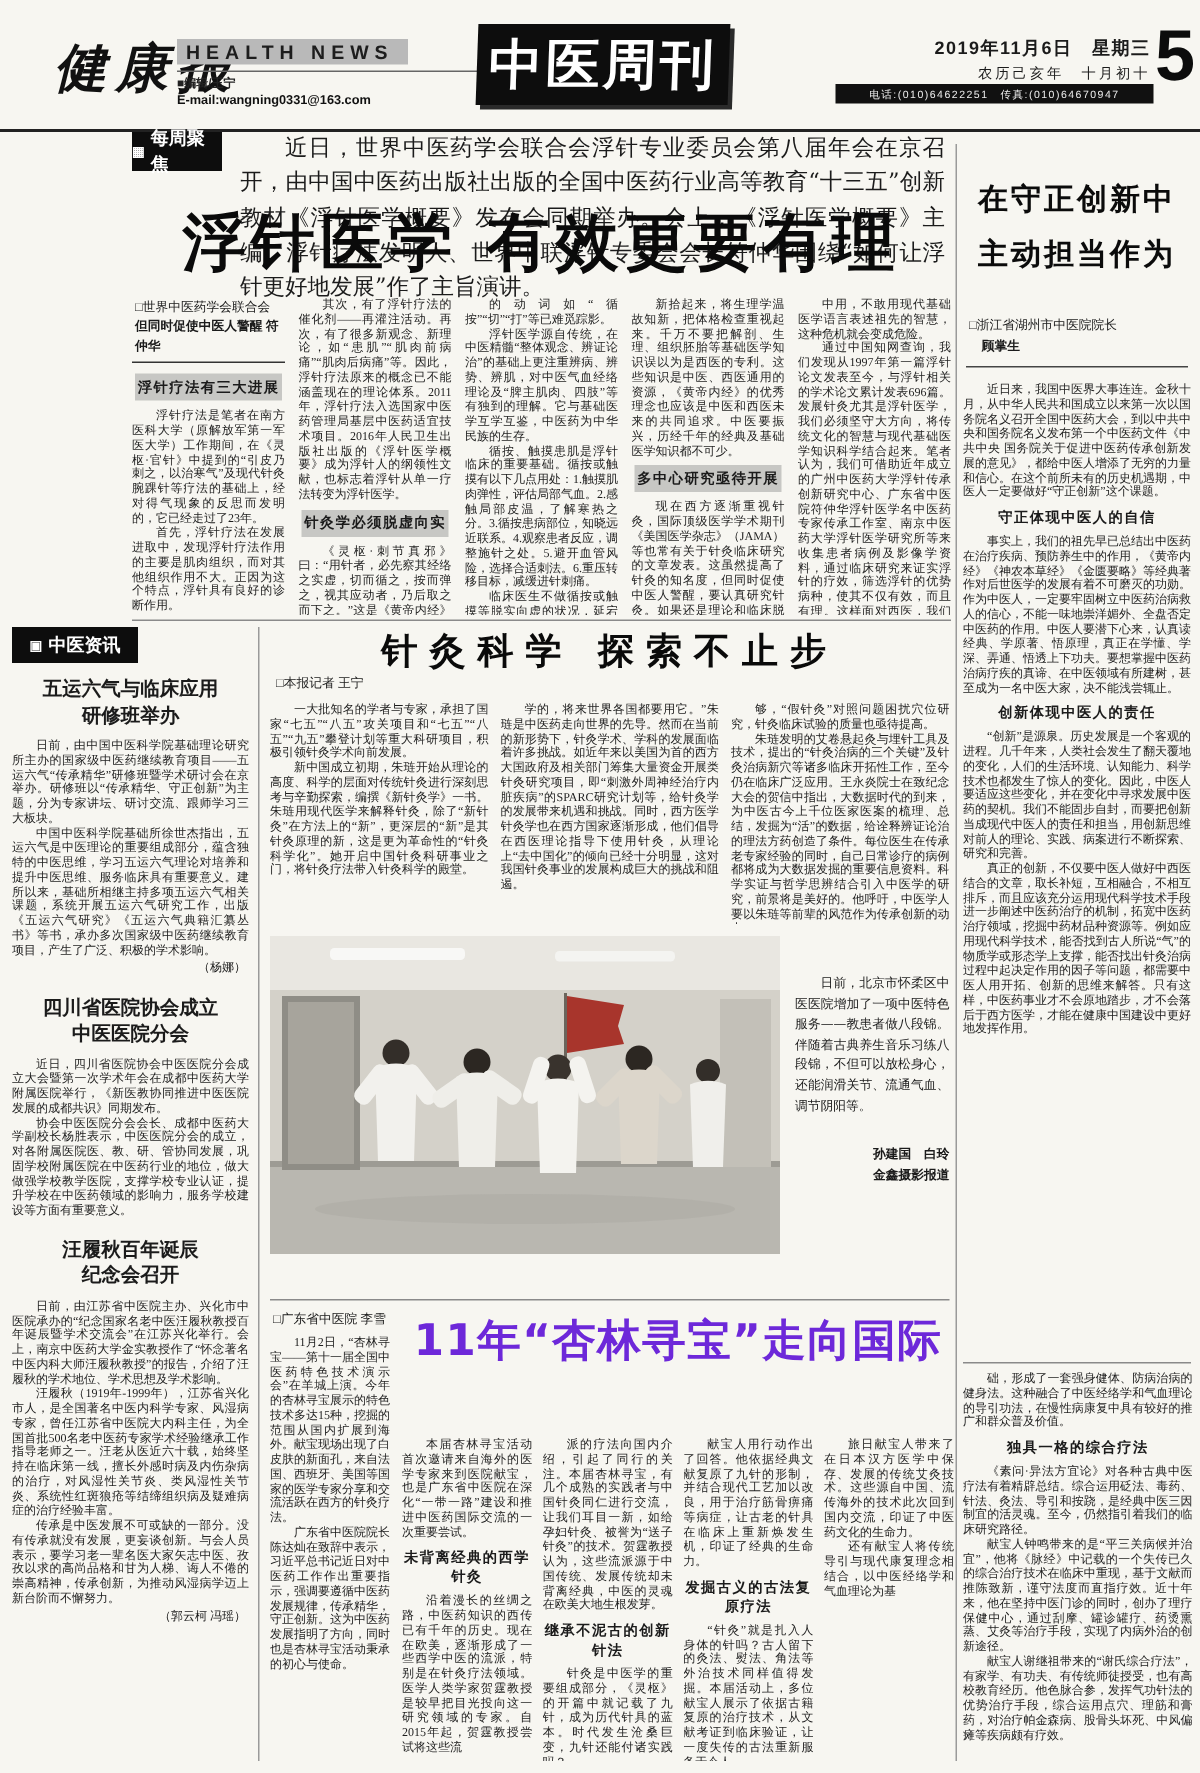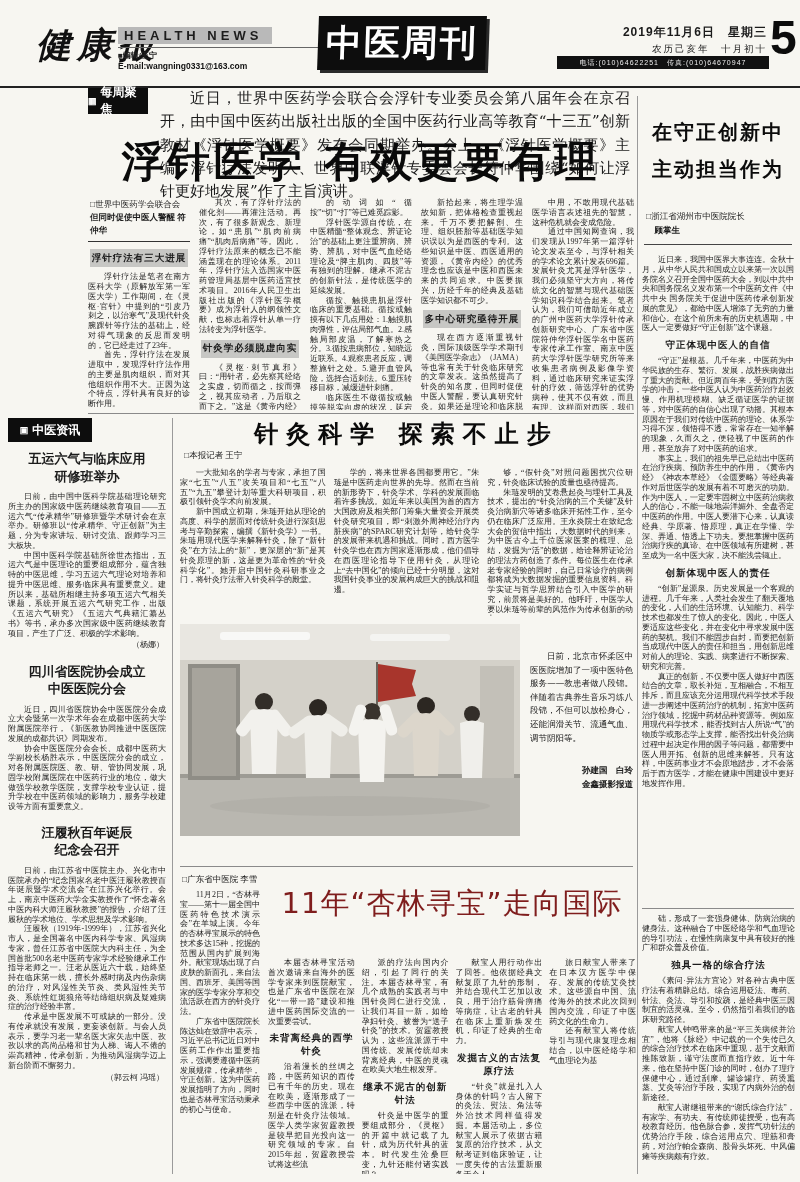--- a/index.html
+++ b/index.html
@@ -66,22 +66,22 @@
   .caption-credit{font-family:"DejaVu Serif",serif;font-size:8.5px;font-weight:bold;text-align:right;line-height:1.6;margin-top:19px;}
   
   #right-col{left:642px;top:96px;width:152px;height:808px;overflow:hidden;}
   .rc-title{font-family:"DejaVu Sans",sans-serif;font-weight:900;font-size:20px;text-align:center;line-height:1.85;letter-spacing:2px;margin:18px 0 22px;color:#0b0b0b;}
   .rc-byline{border-bottom:1px solid #444;padding:0 2px 7px;margin:0 2px 10px;font-size:8.5px;line-height:1.6;}
   .rc-byline .rc-name{font-weight:bold;text-indent:1em;}
   
   #bottom{left:180px;top:874px;width:615px;height:300px;}
   #bottom-byline{position:absolute;left:2px;top:0;font-size:8.5px;}
   #bottom-col1{position:absolute;left:0;top:16px;width:80px;height:284px;overflow:hidden;}
-  #bottom-headline{position:absolute;left:88px;top:10px;width:368px;text-align:center;
-    font-family:"DejaVu Sans",sans-serif;font-weight:400;font-size:29px;letter-spacing:1px;color:#7f1d1d;}
+  #bottom-headline{position:absolute;left:88px;top:0;width:368px;text-align:center;
+    font-family:"DejaVu Sans",sans-serif;font-weight:700;font-size:29px;letter-spacing:1px;color:#6d28d9;}
   #bottom-cols{position:absolute;left:88px;top:84px;width:368px;height:216px;display:flex;gap:7px;overflow:hidden;}
   #bottom-col6{position:absolute;left:462px;top:40px;width:153px;height:260px;overflow:hidden;}
 </style>
 </head>
 <body>
 
 <header id="masthead" class="abs">
   <div class="abs paper-logo">健康报</div>
   <div class="abs mast-mid">
     <span class="health-news">HEALTH NEWS</span>
@@ -115,21 +115,21 @@
       <p class="blk-p">浮针疗法是笔者在南方医科大学（原解放军第一军医大学）工作期间，在《灵枢·官针》中提到的“引皮乃刺之，以治寒气”及现代针灸腕踝针等疗法的基础上，经对得气现象的反思而发明的，它已经走过了23年。</p>
       <p class="blk-p">首先，浮针疗法在发展进取中，发现浮针疗法作用的主要是肌肉组织，而对其他组织作用不大。正因为这个特点，浮针具有良好的诊断作用。</p>
     </div>
   <div class="col">
       <p class="blk-p">其次，有了浮针疗法的催化剂——再灌注活动。再次，有了很多新观念、新理论，如“患肌”“肌肉前病痛”“肌肉后病痛”等。因此，浮针疗法原来的概念已不能涵盖现在的理论体系。2011年，浮针疗法入选国家中医药管理局基层中医药适宜技术项目。2016年人民卫生出版社出版的《浮针医学概要》成为浮针人的纲领性文献，也标志着浮针从单一疗法转变为浮针医学。</p>
       <div class="blk-boxhead">针灸学必须脱虚向实</div>
       <p class="blk-p">《灵枢·刺节真邪》曰：“用针者，必先察其经络之实虚，切而循之，按而弹之，视其应动者，乃后取之而下之。”这是《黄帝内经》对用针者的教诲，即进针之前的重要步骤：循按或循摸。但在教材和临床实践中，这些有关检查</p>
     </div>
   <div class="col">
       <p class="blk-p">的动词如“循按”“切”“打”等已难觅踪影。</p>
-      <p class="blk-p">浮针医学源自传统，在中医精髓“整体观念、辨证论治”的基础上更注重辨病、辨势、辨肌，对中医气血经络理论及“脾主肌肉、四肢”等有独到的理解。继承不泥古的创新针法，是传统医学的延续发展。</p>
+      <p class="blk-p">浮针医学源自传统，在中医精髓“整体观念、辨证论治”的基础上更注重辨病、辨势、辨肌，对中医气血经络理论及“脾主肌肉、四肢”等有独到的理解。它与基础医学互学互鉴，中医药为中华民族的生存。</p>
       <p class="blk-p">循按、触摸患肌是浮针临床的重要基础。循按或触摸有以下几点用处：1.触摸肌肉弹性，评估局部气血。2.感触局部皮温，了解寒热之分。3.循按患病部位，知晓远近联系。4.观察患者反应，调整施针之处。5.避开血管风险，选择合适刺法。6.重压转移目标，减缓进针刺痛。</p>
       <p class="blk-p">临床医生不做循按或触摸等脱实向虚的状况，延宕了针灸学的前进步伐。现在，在西方医学不断进步的情况下，针灸学必须脱虚向实，重新研读《黄帝内经》，把解剖学重</p>
     </div>
   <div class="col">
       <p class="blk-p">新拾起来，将生理学温故知新，把体格检查重视起来。千万不要把解剖、生理、组织胚胎等基础医学知识误以为是西医的专利。这些知识是中医、西医通用的资源，《黄帝内经》的优秀理念也应该是中医和西医未来的共同追求。中医要振兴，历经千年的经典及基础医学知识都不可少。</p>
       <div class="blk-boxhead">多中心研究亟待开展</div>
       <p class="blk-p">现在西方逐渐重视针灸，国际顶级医学学术期刊《美国医学杂志》（JAMA）等也常有关于针灸临床研究的文章发表。这虽然提高了针灸的知名度，但同时促使中医人警醒，要认真研究针灸。如果还是理论和临床脱节、实验和临床脱节，如果还是固步自封，不敢古为今用、洋为</p>
     </div>
   <div class="col">
       <p class="blk-p">中用，不敢用现代基础医学语言表述祖先的智慧，这种危机就会变成危险。</p>
@@ -261,21 +261,20 @@
     <div>在守正创新中</div>
     <div>主动担当作为</div>
   </div>
   <div class="rc-byline">
     <div>□浙江省湖州市中医院院长</div>
     <div class="rc-name">顾掌生</div>
   </div>
   <div>
       <p class="blk-p">近日来，我国中医界大事连连。金秋十月，从中华人民共和国成立以来第一次以国务院名义召开全国中医药大会，到以中共中央和国务院名义发布第一个中医药文件《中共中央 国务院关于促进中医药传承创新发展的意见》，都给中医人增添了无穷的力量和信心。在这个前所未有的历史机遇期，中医人一定要做好“守正创新”这个课题。</p>
       <div class="blk-crosshead">守正体现中医人的自信</div>
-      <p class="blk-p">“守正”是根基。几千年来，中医药为中华民族的生存、繁衍、发展，战胜疾病做出了重大的贡献。但近两百年来，受到西方医学的冲击，一些中医人认为中医药治疗起效慢、作用机理模糊、缺乏循证医学的证据等，对中医药的自信心出现了动摇。其根本原因在于我们对传统中医药的理论、体系学习得不深，领悟得不透，常常存在一知半解的现象，久而久之，便轻视了中医药的作用，甚至放弃了对中医药的追求。</p>
       <p class="blk-p">事实上，我们的祖先早已总结出中医药在治疗疾病、预防养生中的作用，《黄帝内经》《神农本草经》《金匮要略》等经典著作对后世医学的发展有着不可磨灭的功勋。作为中医人，一定要牢固树立中医药治病救人的信心，不能一味地崇洋媚外、全盘否定中医药的作用。中医人要潜下心来，认真读经典、学原著、悟原理，真正在学懂、学深、弄通、悟透上下功夫。要想掌握中医药治病疗疾的真谛、在中医领域有所建树，甚至成为一名中医大家，决不能浅尝辄止。</p>
       <div class="blk-crosshead">创新体现中医人的责任</div>
       <p class="blk-p">“创新”是源泉。历史发展是一个客观的进程。几千年来，人类社会发生了翻天覆地的变化，人们的生活环境、认知能力、科学技术也都发生了惊人的变化。因此，中医人要适应这些变化，并在变化中寻求发展中医药的契机。我们不能固步自封，而要把创新当成现代中医人的责任和担当，用创新思维对前人的理论、实践、病案进行不断探索、研究和完善。</p>
       <p class="blk-p">真正的创新，不仅要中医人做好中西医结合的文章，取长补短，互相融合，不相互排斥，而且应该充分运用现代科学技术手段进一步阐述中医药治疗的机制，拓宽中医药治疗领域，挖掘中药材品种资源等。例如应用现代科学技术，能否找到古人所说“气”的物质学或形态学上支撑，能否找出针灸治病过程中起决定作用的因子等问题，都需要中医人用开拓、创新的思维来解答。只有这样，中医药事业才不会原地踏步，才不会落后于西方医学，才能在健康中国建设中更好地发挥作用。</p>
     </div>
 </aside>
 
 <section id="bottom" class="abs">
   <div id="bottom-byline">□广东省中医院 李雪</div>
   <div id="bottom-col1">

